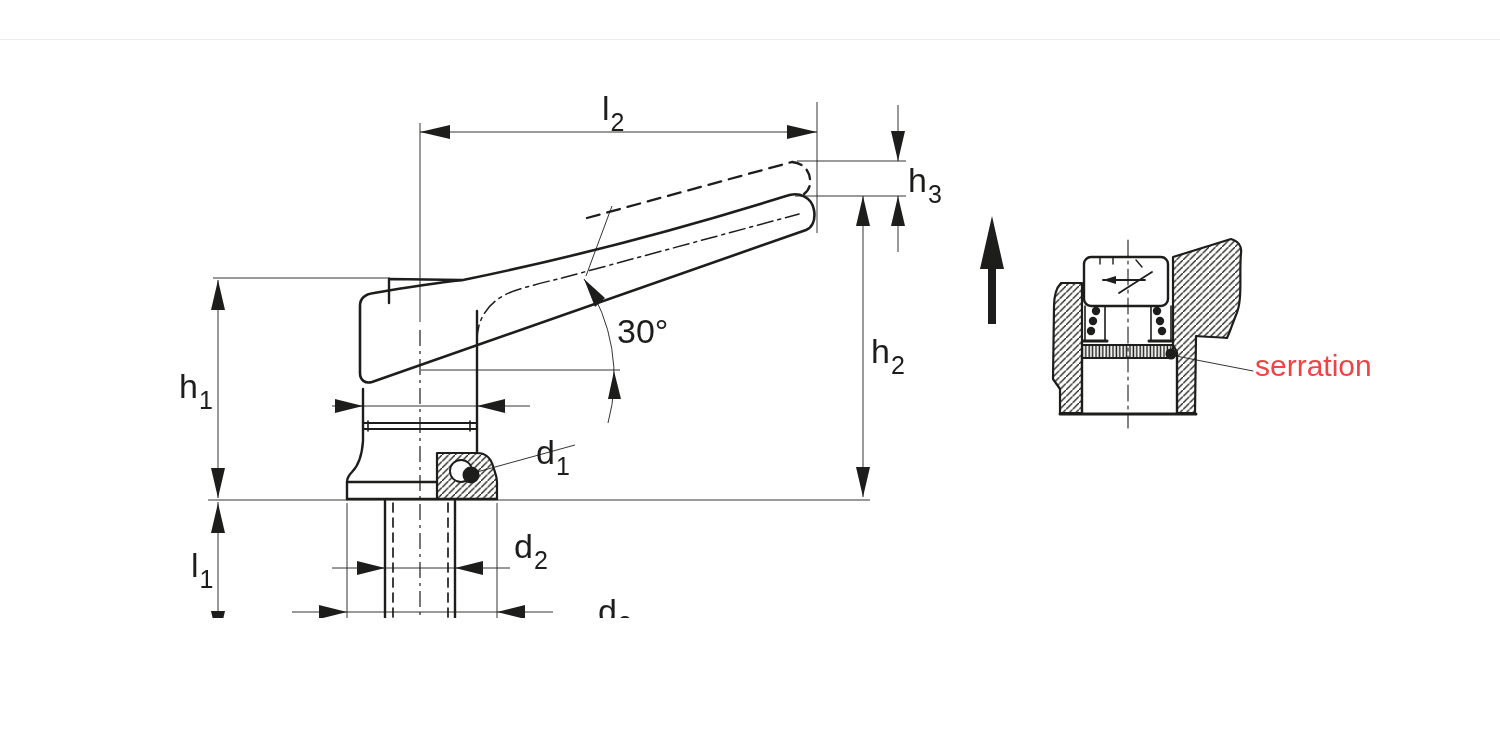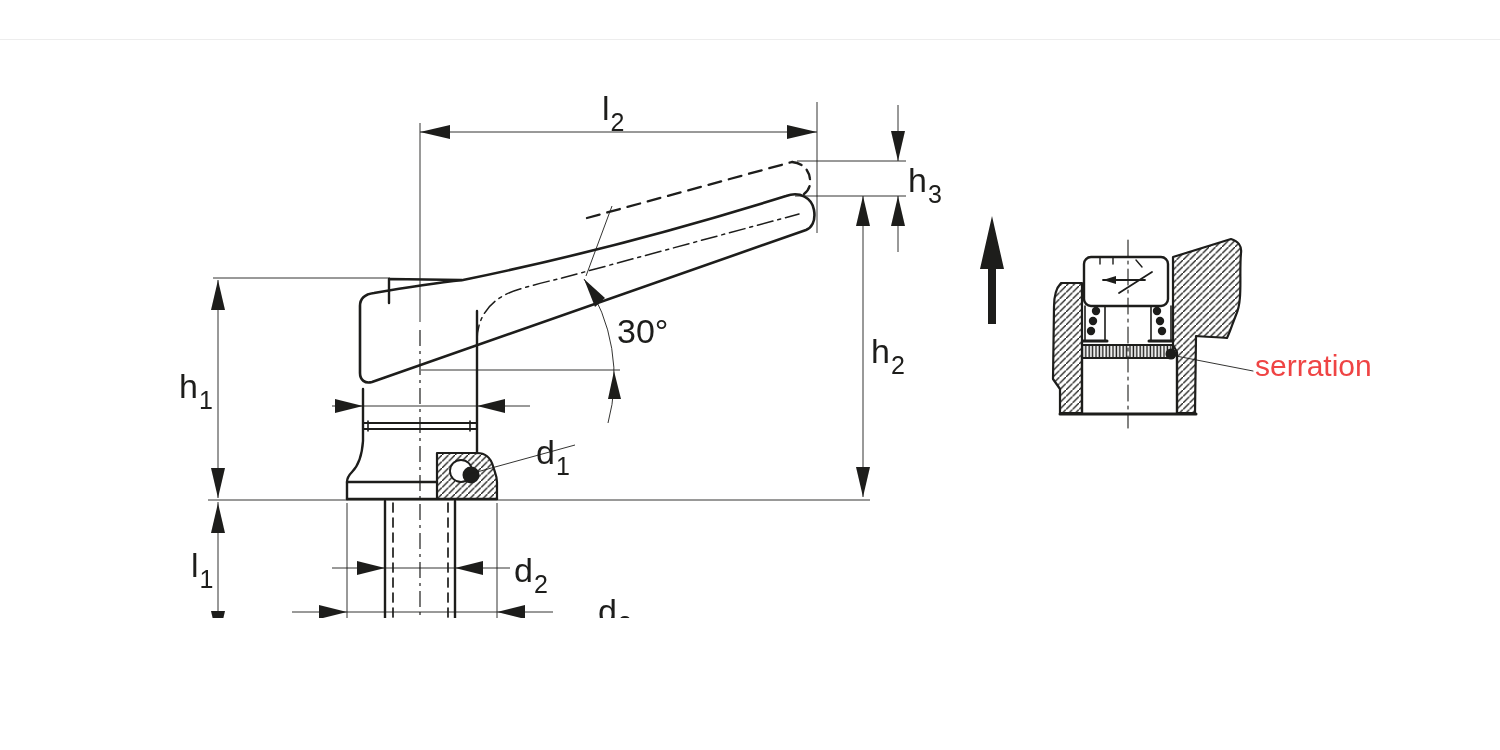--- a/index.html
+++ b/index.html
@@ -141,17 +141,17 @@
       <path d="M 1176,356 L 1253,371" stroke-width="0.9"></path>
     </g>
   </svg>
 
   <div class="dim-label" style="left:602px;top:91px;"><span>l</span><sub>2</sub></div>
   <div class="dim-label" style="left:908px;top:163px;text-align:right;"><span>h</span><sub>3</sub></div>
   <div class="dim-label" style="left:871px;top:334px;"><span>h</span><sub>2</sub></div>
   <div class="dim-label" style="left:179px;top:357px;margin-top:12px;"><span>h</span><sub>1</sub></div>
   <div class="dim-label" style="left:191px;top:548px;"><span>l</span><sub>1</sub></div>
   <div class="dim-label" style="left:536px;top:387px;margin-top:48px;"><span>d</span><sub>1</sub></div>
-  <div class="dim-label" style="left:514px;top:553px;text-align:right;"><span>d</span><sub>2</sub></div>
+  <div class="dim-label" style="left:514px;top:529px;text-align:right;"><span>d</span><sub>2</sub></div>
   <div class="dim-label" style="left:598px;top:594px;"><span>d</span><sub>3</sub></div>
   <div class="dim-label" style="left:617px;top:314px;"><span>30°</span></div>
   <div class="note-label" style="left:1255px;top:351px;font-size:30px;"><span>serration</span></div>
 </div>
 
 </body></html>

